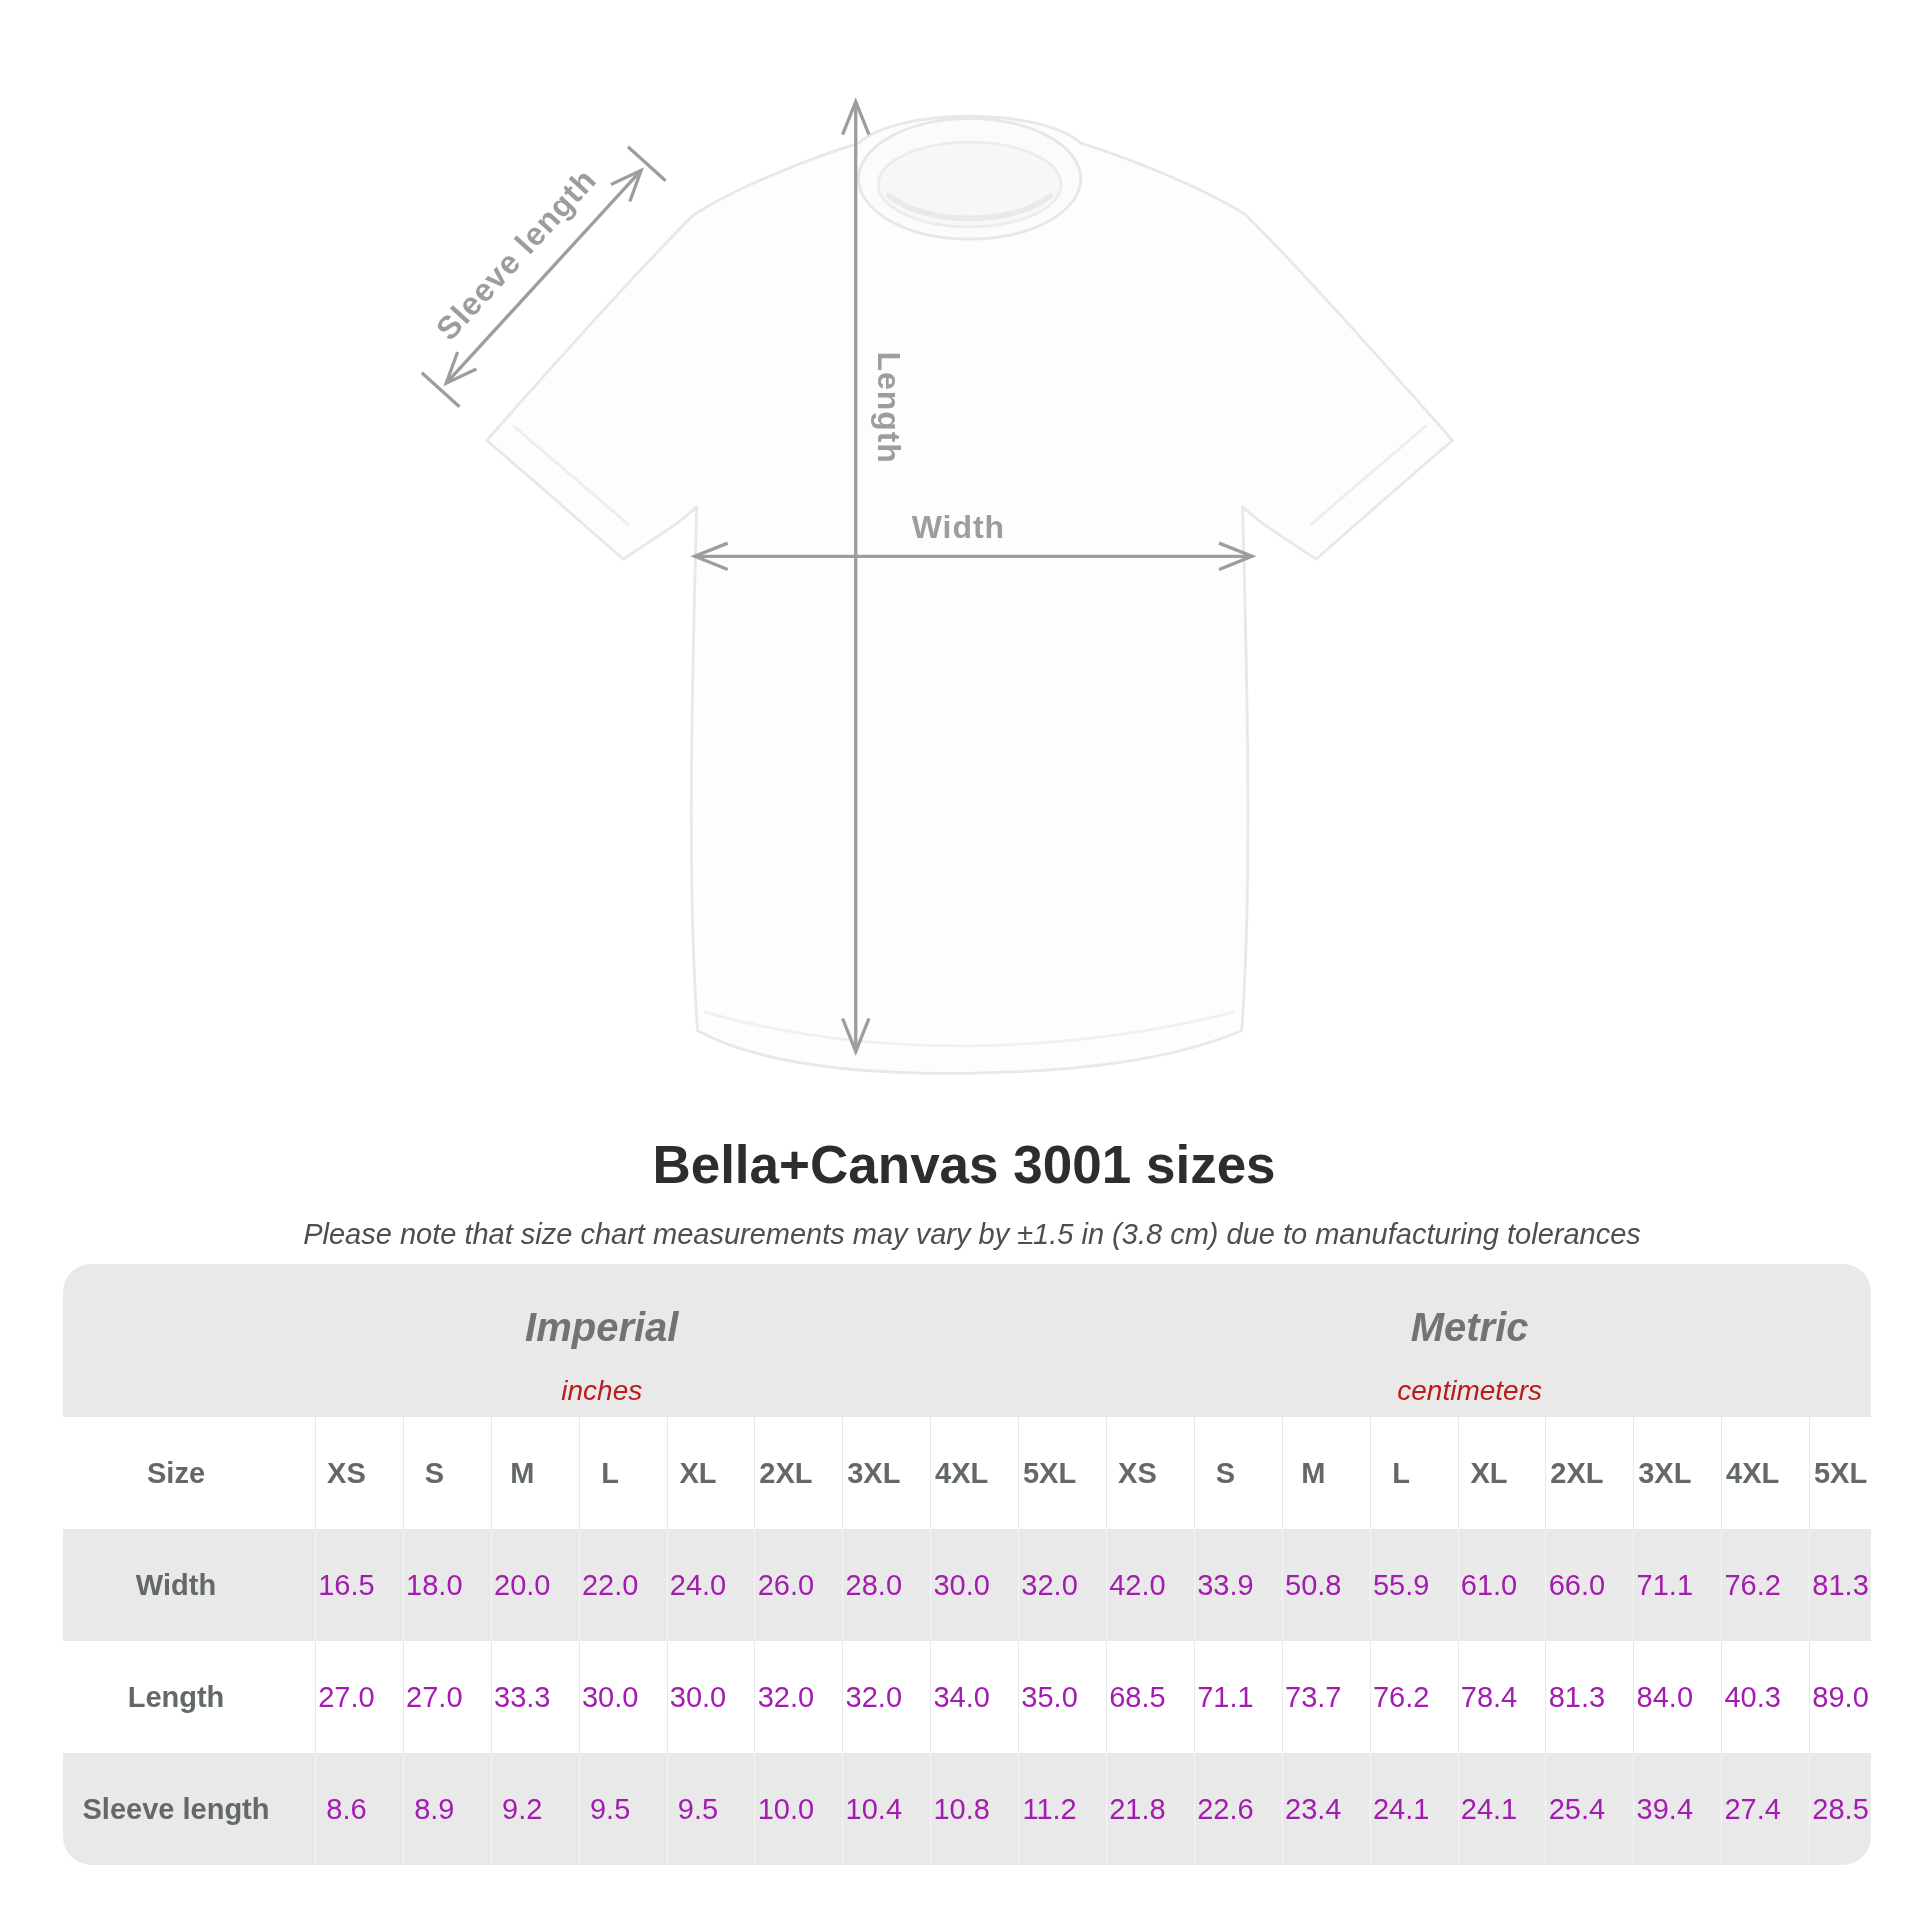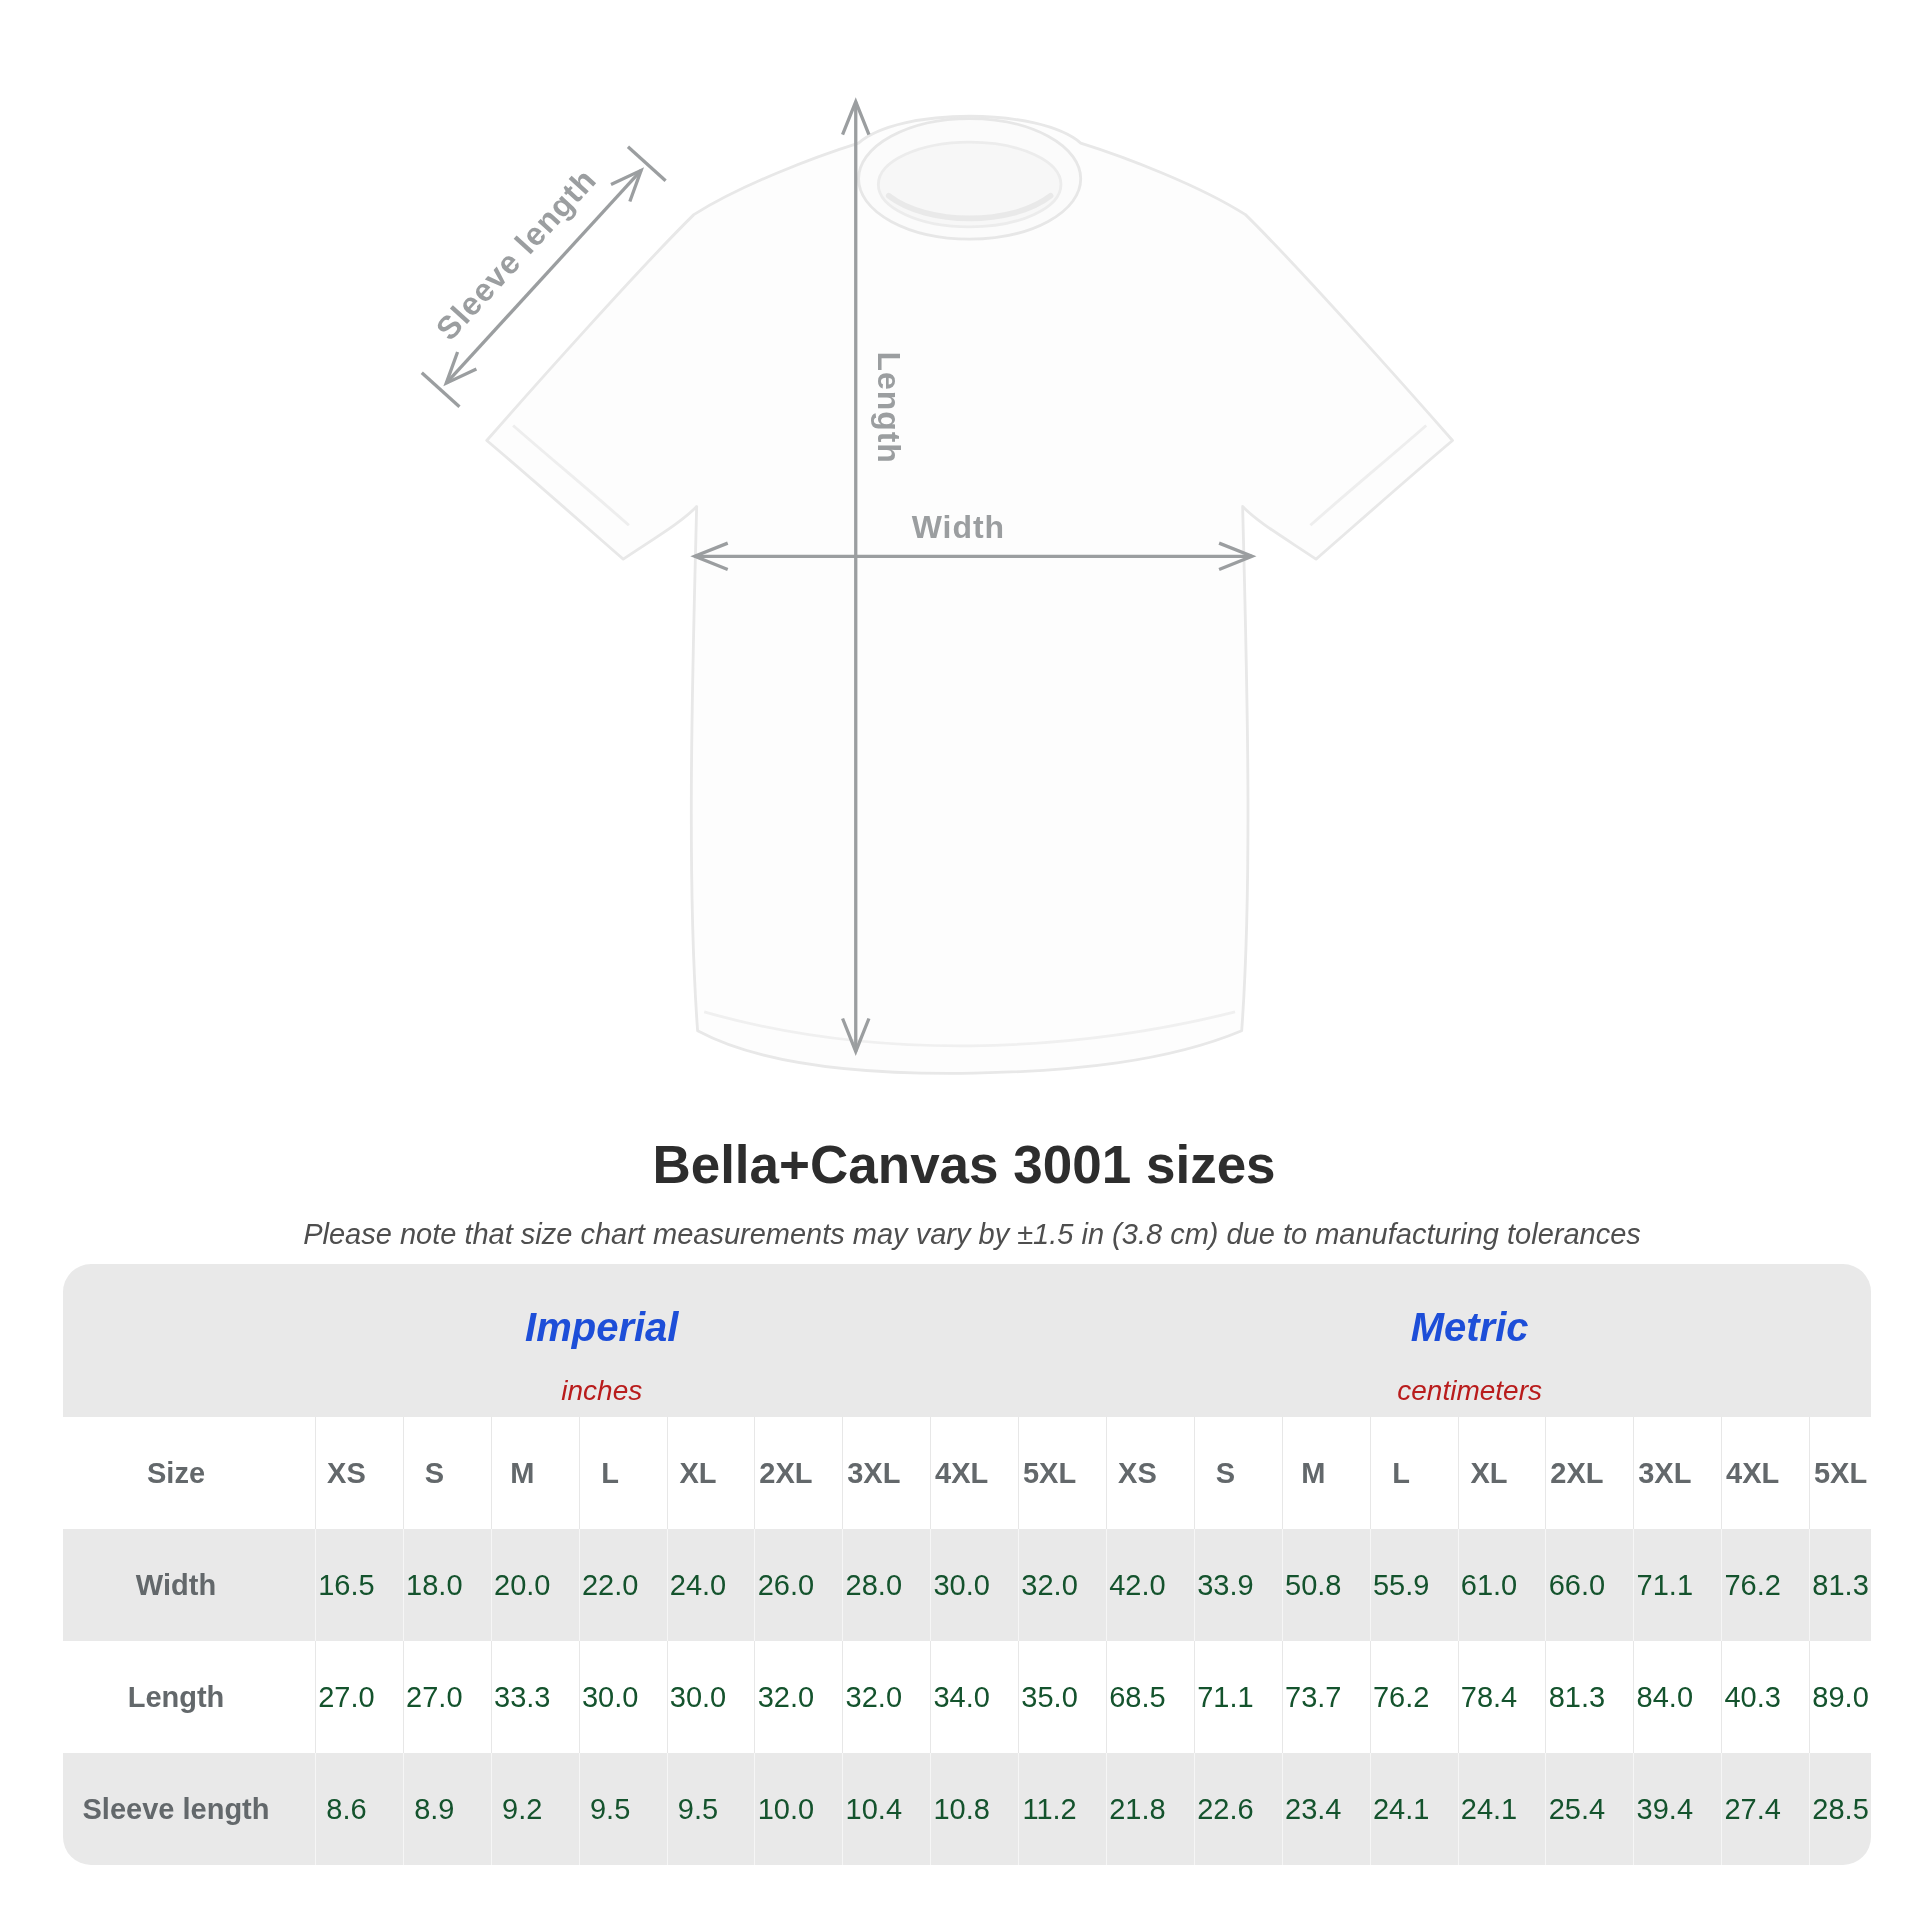--- a/index.html
+++ b/index.html
@@ -22,30 +22,30 @@
   
   .size-table{
     position:absolute;left:63px;top:1264px;width:1808px;height:601px;
     border-radius:28px;overflow:hidden;background:#ffffff;
     display:flex;flex-direction:column;
   }
   .band{position:relative;height:153px;flex:0 0 153px;background:#e9e9e9;}
   .ghead{position:absolute;top:41px;transform:translateX(-50%);text-align:center;white-space:nowrap;}
   .ghead.g1{left:29.8%;}
   .ghead.g2{left:77.8%;}
-  .gtitle{font-size:40px;font-weight:bold;font-style:italic;color:#1d4ed8;}
+  .gtitle{font-size:40px;font-weight:bold;font-style:italic;color:#737373;}
   .gunit{font-size:28px;font-style:italic;color:#b91c1c;margin-top:25px;}
   .trow{display:flex;flex:1 1 0;align-items:stretch;gap:26px;}
   .trow.white{background:#ffffff;--sep:#e7e7e7;}
   .trow.gray{background:#e9e9e9;--sep:#f6f6f6;}
   .cell{display:flex;align-items:center;justify-content:center;text-align:center;}
   .cell.lab{flex:0 0 12.5%;font-weight:bold;font-size:29px;color:#63686b;}
   .cell.d{flex:1 1 0;border-left:1.9px solid var(--sep);}
   .cell.hd{font-weight:bold;font-size:29px;color:#63686b;}
-  .cell.val{font-size:29px;color:#14532d;}
+  .cell.val{font-size:29px;color:#a21caf;}
 </style>
 </head>
 <body>
 
 <div class="page">
 
   <svg class="diagram" viewBox="0 0 2048 1210">
 
     <g>
       <path d="M 912,152

